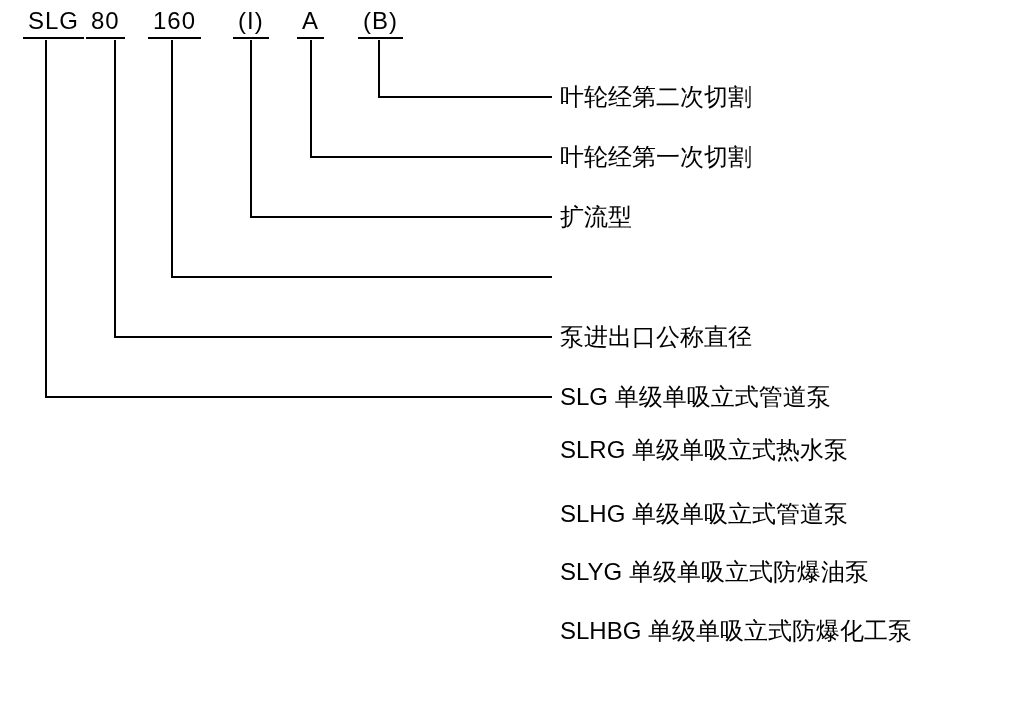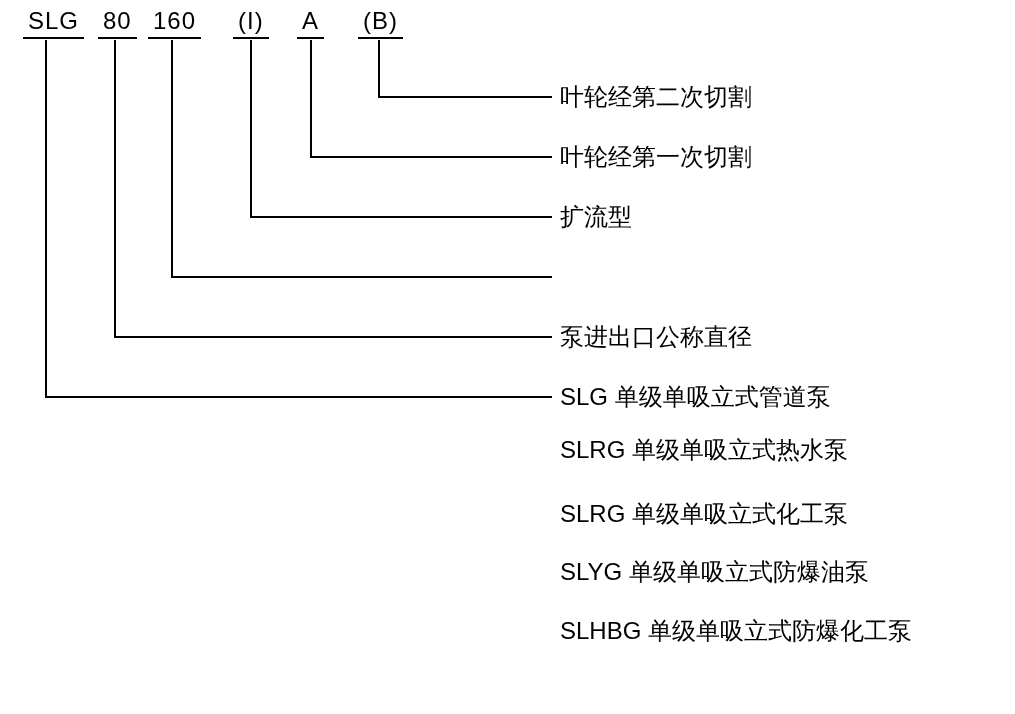--- a/index.html
+++ b/index.html
@@ -53,30 +53,30 @@
       <path d="M379 40 L379 97  L552 97"></path>
       <path d="M311 40 L311 157 L552 157"></path>
       <path d="M251 40 L251 217 L552 217"></path>
       <path d="M172 40 L172 277 L552 277"></path>
       <path d="M115 40 L115 337 L552 337"></path>
       <path d="M46  40 L46  397 L552 397"></path>
     </g>
   </svg>
 
   <span class="seg" style="left:23px">SLG</span>
-  <span class="seg" style="left:98px">80</span>
+  <span class="seg" style="left:86px">80</span>
   <span class="seg" style="left:148px">160</span>
   <span class="seg" style="left:233px">(I)</span>
   <span class="seg" style="left:297px">A</span>
   <span class="seg" style="left:358px">(B)</span>
 
   <div class="callout" style="top:83px">叶轮经第二次切割</div>
   <div class="callout" style="top:143px">叶轮经第一次切割</div>
   <div class="callout" style="top:203px">扩流型</div>
   <div class="callout" style="top:323px">泵进出口公称直径</div>
   <div class="callout" style="top:383px">SLG 单级单吸立式管道泵</div>
 
   <div class="model" style="top:436px">SLRG 单级单吸立式热水泵</div>
-  <div class="model" style="top:500px">SLRG 单级单吸立式化工泵</div>
+  <div class="model" style="top:500px">SLHG 单级单吸立式管道泵</div>
   <div class="model" style="top:558px">SLYG 单级单吸立式防爆油泵</div>
   <div class="model" style="top:617px">SLHBG 单级单吸立式防爆化工泵</div>
 
 </div>
 
 </body></html>

